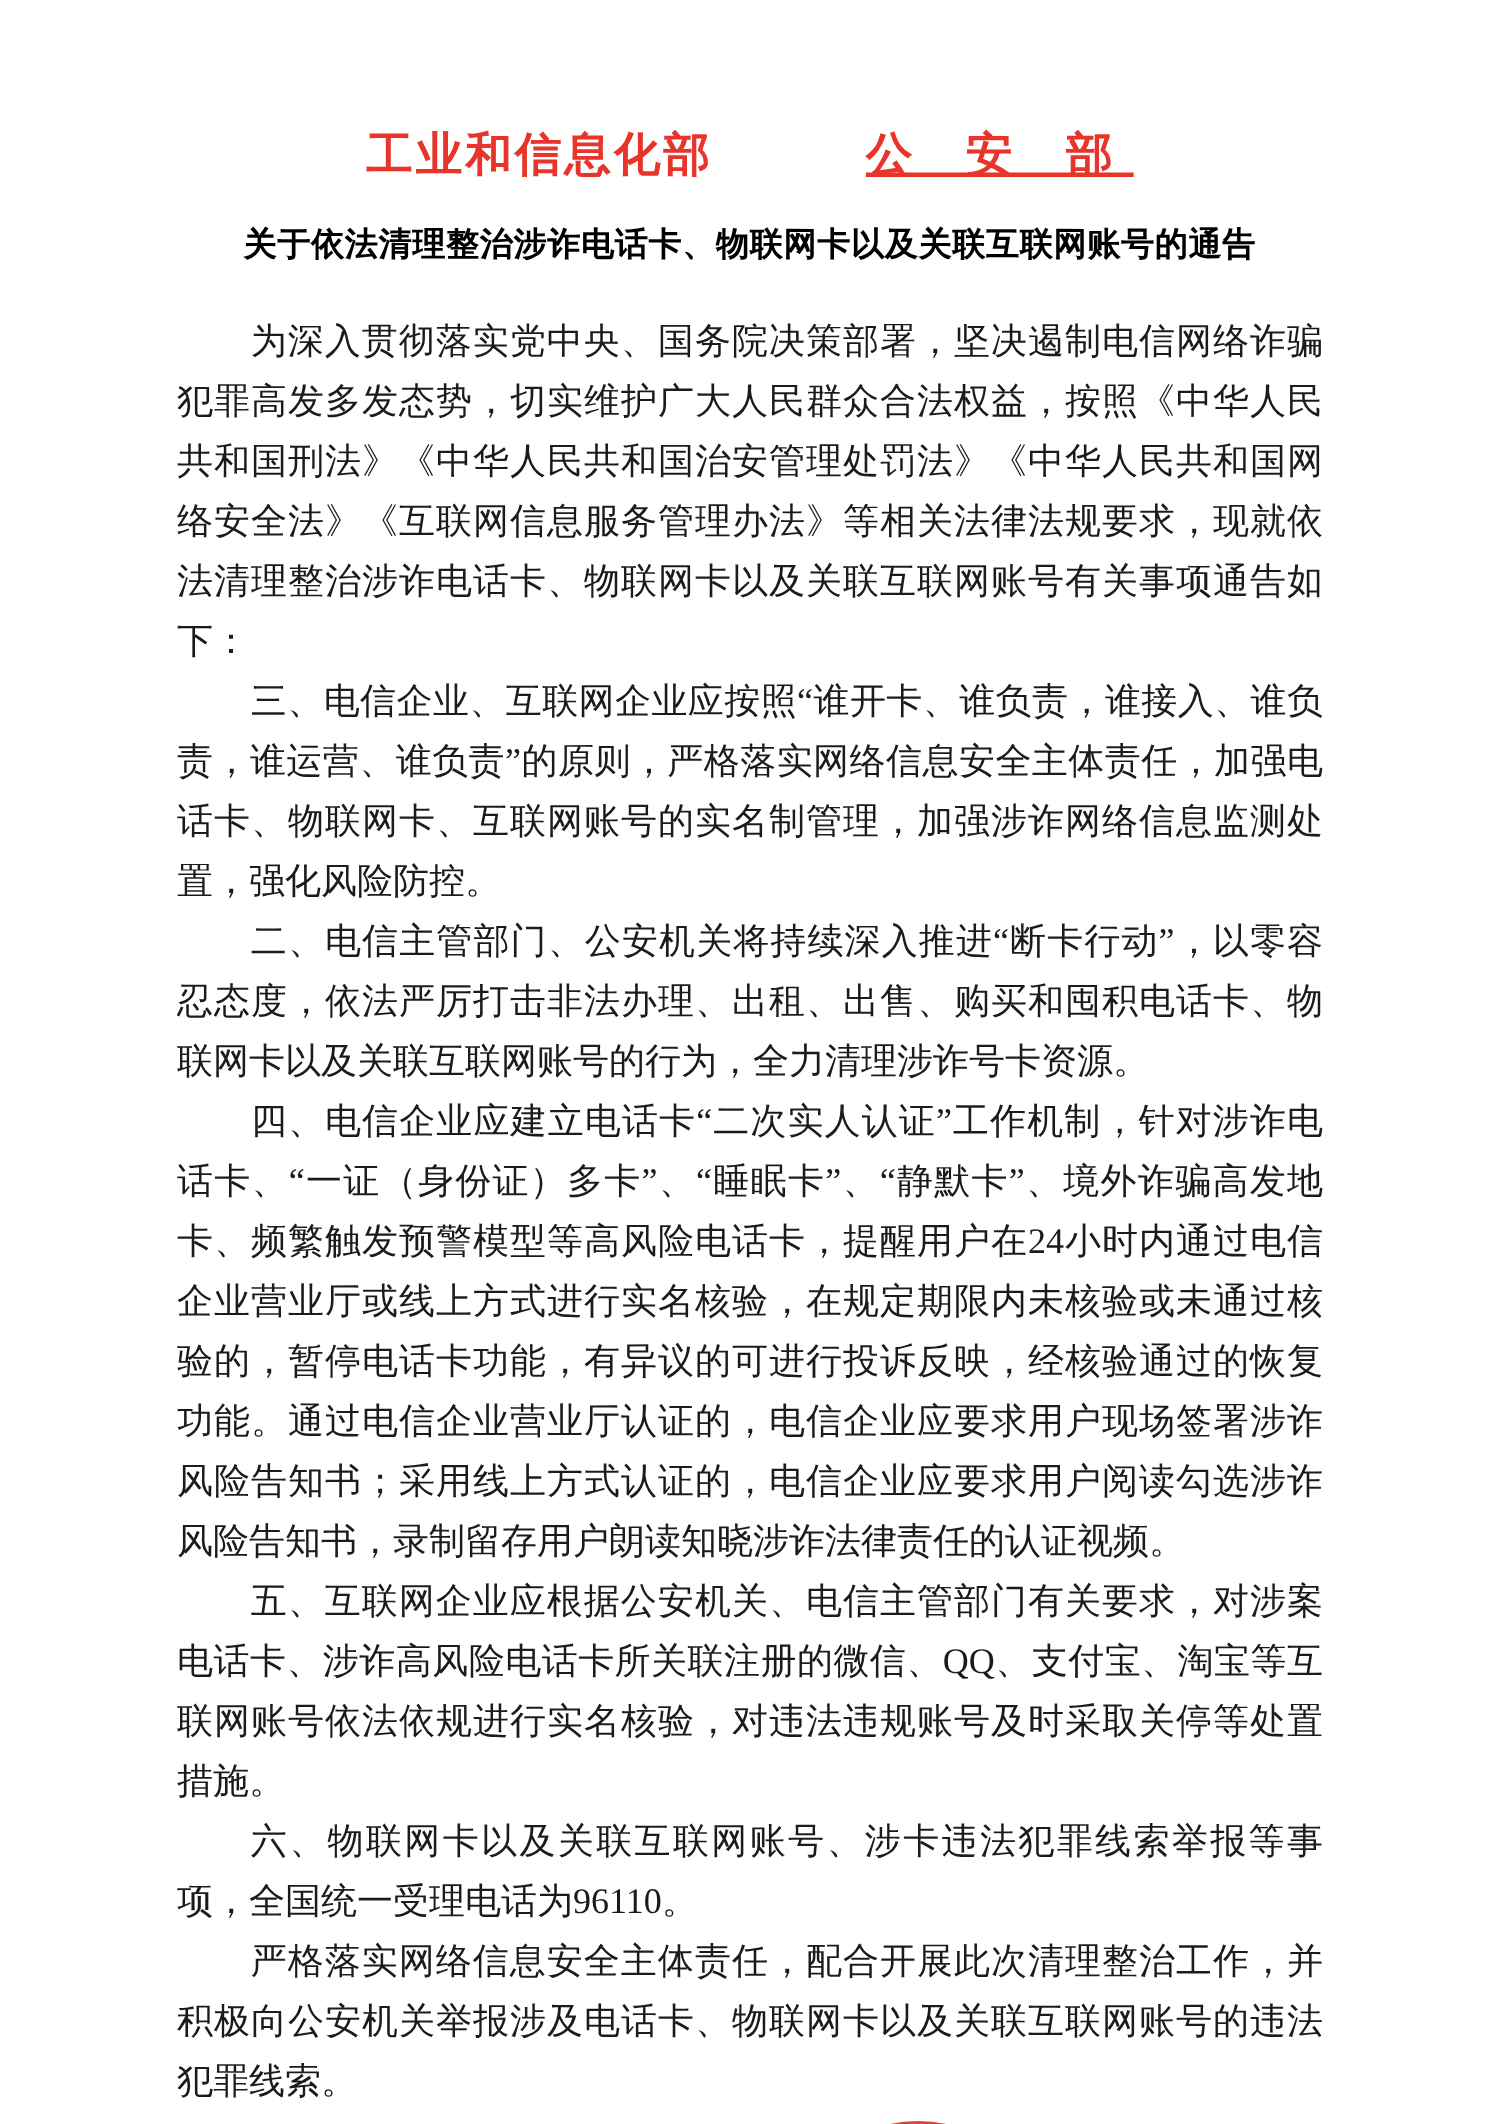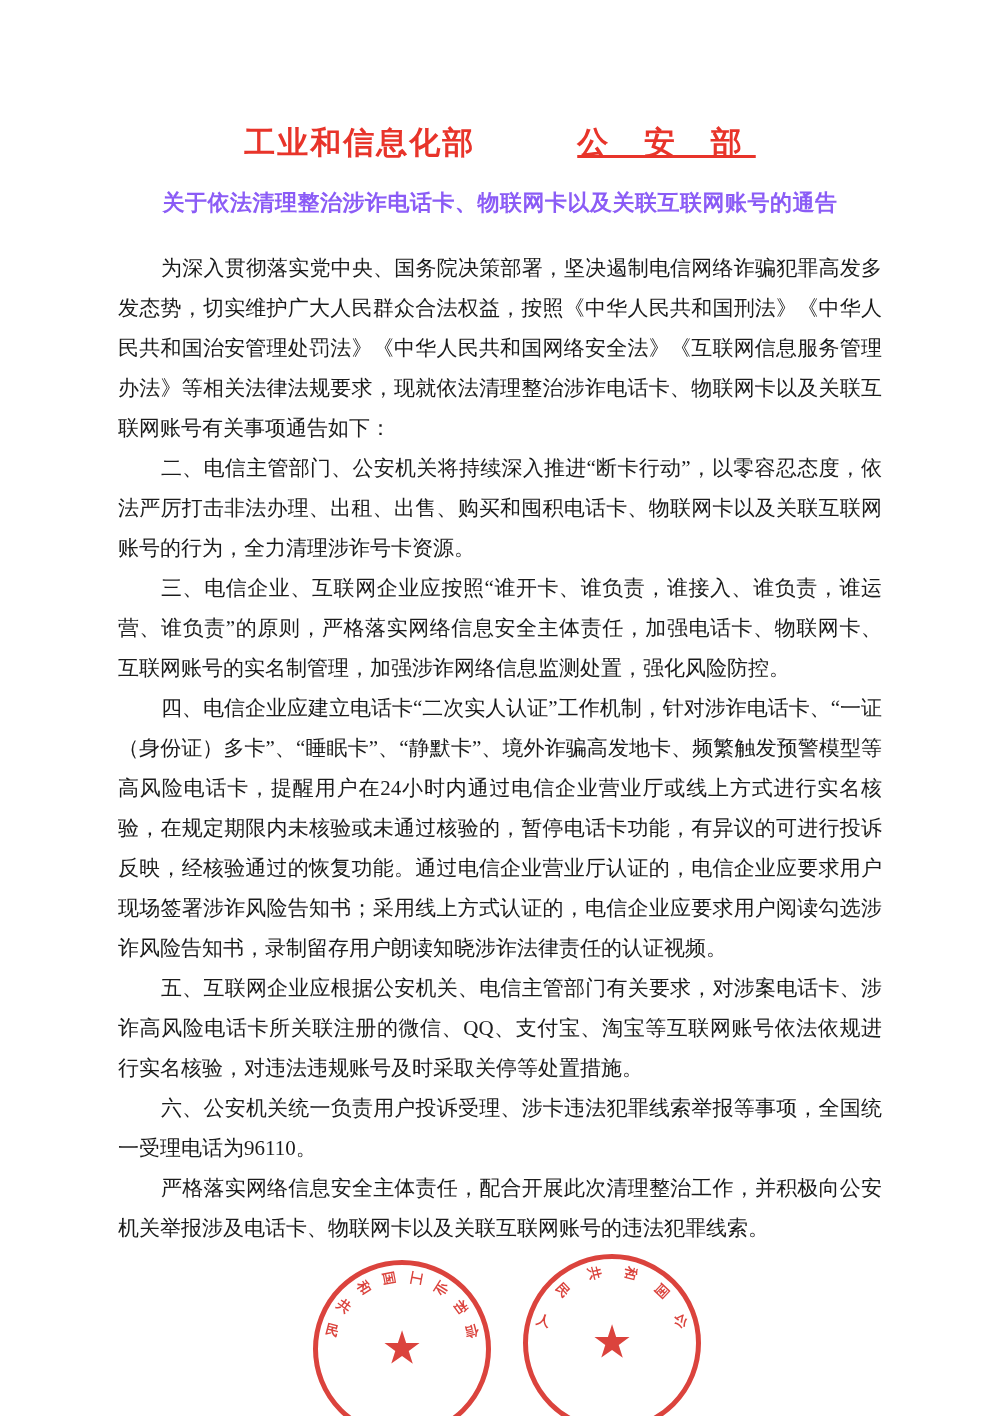--- a/index.html
+++ b/index.html
@@ -29,40 +29,39 @@
     gap: 96px;
     padding-top: 82px;
     color: #e8342a;
   }
   .masthead .ministry {
     font-size: 31px;
     font-weight: bold;
     letter-spacing: 2px;
     white-space: nowrap;
     font-family: "Liberation Serif", "DejaVu Serif", serif;
-    margin-top: 40px;
   }
   .masthead .ministry.spaced {
     letter-spacing: 14px;
     padding-left: 6px;
     text-decoration: underline;
   }
   .doc-title {
     text-align: center;
-    color: #8b5cf6;
+    color: #000000;
     font-size: 22px;
     font-weight: bold;
     margin-top: 24px;
     letter-spacing: 0.5px;
     white-space: nowrap;
     font-family: Liberation Mono, monospace;
   }
   .body-text {
     margin-top: 30px;
-    font-size: 21px;
+    font-size: 24px;
     line-height: 40px;
     text-align: justify;
     text-justify: inter-ideograph;
     color: #1b1b1b;
   }
   .body-text p {
     margin: 0;
     text-indent: 2.05em;
   }
   .seal-area {
@@ -113,25 +112,25 @@
 
   <div class="masthead">
     <div class="ministry">工业和信息化部</div>
     <div class="ministry spaced">公 安 部</div>
   </div>
 
   <div class="doc-title">关于依法清理整治涉诈电话卡、物联网卡以及关联互联网账号的通告</div>
 
   <div class="body-text">
     <p>为深入贯彻落实党中央、国务院决策部署，坚决遏制电信网络诈骗犯罪高发多发态势，切实维护广大人民群众合法权益，按照《中华人民共和国刑法》《中华人民共和国治安管理处罚法》《中华人民共和国网络安全法》《互联网信息服务管理办法》等相关法律法规要求，现就依法清理整治涉诈电话卡、物联网卡以及关联互联网账号有关事项通告如下：</p>
+    <p>三、电信企业、互联网企业应按照“谁开卡、谁负责，谁接入、谁负责，谁运营、谁负责”的原则，严格落实网络信息安全主体责任，加强电话卡、物联网卡、互联网账号的实名制管理，加强涉诈网络信息监测处置，强化风险防控。</p>
     <p>二、电信主管部门、公安机关将持续深入推进“断卡行动”，以零容忍态度，依法严厉打击非法办理、出租、出售、购买和囤积电话卡、物联网卡以及关联互联网账号的行为，全力清理涉诈号卡资源。</p>
-    <p>三、电信企业、互联网企业应按照“谁开卡、谁负责，谁接入、谁负责，谁运营、谁负责”的原则，严格落实网络信息安全主体责任，加强电话卡、物联网卡、互联网账号的实名制管理，加强涉诈网络信息监测处置，强化风险防控。</p>
     <p>四、电信企业应建立电话卡“二次实人认证”工作机制，针对涉诈电话卡、“一证（身份证）多卡”、“睡眠卡”、“静默卡”、境外诈骗高发地卡、频繁触发预警模型等高风险电话卡，提醒用户在24小时内通过电信企业营业厅或线上方式进行实名核验，在规定期限内未核验或未通过核验的，暂停电话卡功能，有异议的可进行投诉反映，经核验通过的恢复功能。通过电信企业营业厅认证的，电信企业应要求用户现场签署涉诈风险告知书；采用线上方式认证的，电信企业应要求用户阅读勾选涉诈风险告知书，录制留存用户朗读知晓涉诈法律责任的认证视频。</p>
     <p>五、互联网企业应根据公安机关、电信主管部门有关要求，对涉案电话卡、涉诈高风险电话卡所关联注册的微信、QQ、支付宝、淘宝等互联网账号依法依规进行实名核验，对违法违规账号及时采取关停等处置措施。</p>
-    <p>六、公安机关统一负责用户投诉受理、涉卡违法犯罪线索举报等事项，全国统一受理电话为96110。</p>
+    <p>六、物联网卡以及关联互联网账号、涉卡违法犯罪线索举报等事项，全国统一受理电话为96110。</p>
     <p>严格落实网络信息安全主体责任，配合开展此次清理整治工作，并积极向公安机关举报涉及电话卡、物联网卡以及关联互联网账号的违法犯罪线索。</p>
   </div>
 
   <div class="seal-area">
     <div class="seal seal-1">
       <div class="ring-text">
           <span style="transform: rotate(-75.3846deg) translate(0px, -72px) rotate(90deg) translate(-50%, -50%);">民</span>
           <span style="transform: rotate(-53.8462deg) translate(0px, -72px) rotate(90deg) translate(-50%, -50%);">共</span>
           <span style="transform: rotate(-32.3077deg) translate(0px, -72px) rotate(90deg) translate(-50%, -50%);">和</span>
           <span style="transform: rotate(-10.7692deg) translate(0px, -72px) rotate(90deg) translate(-50%, -50%);">国</span>

